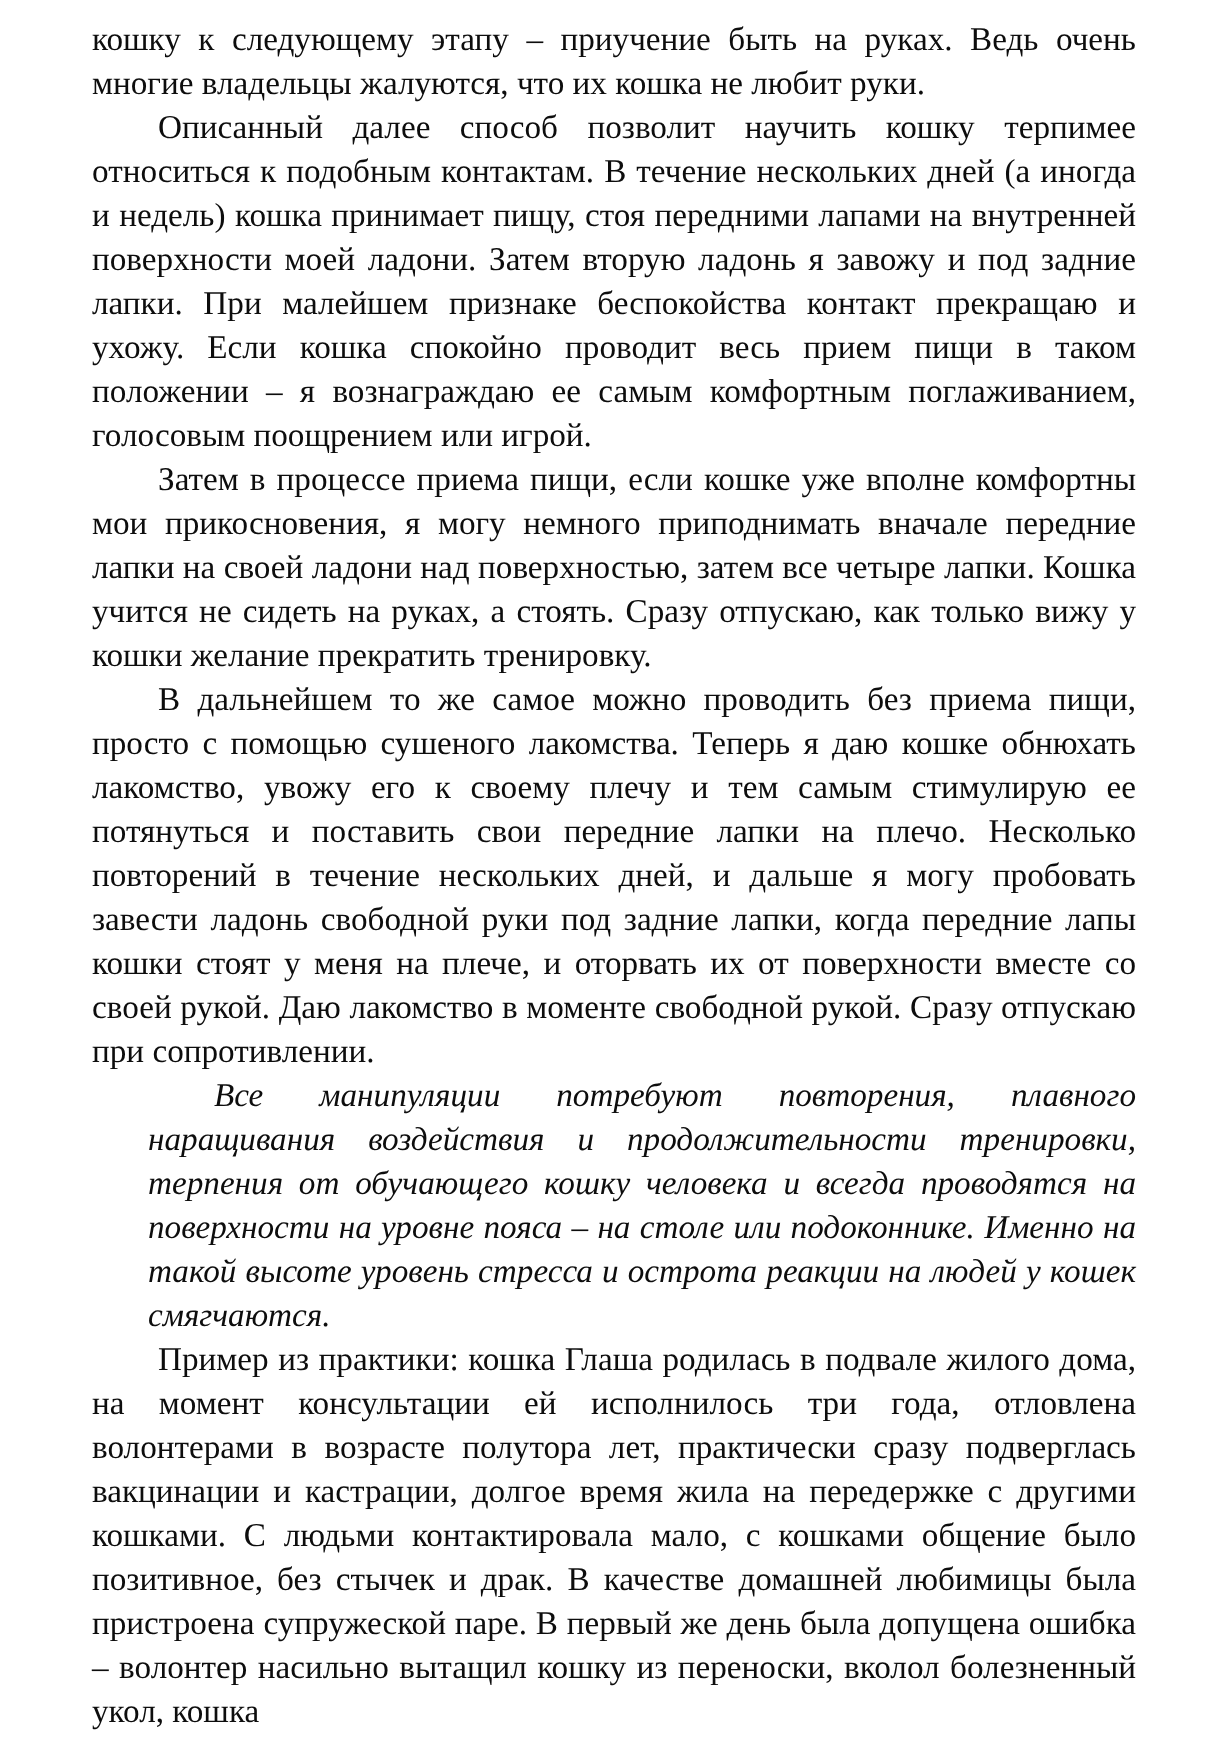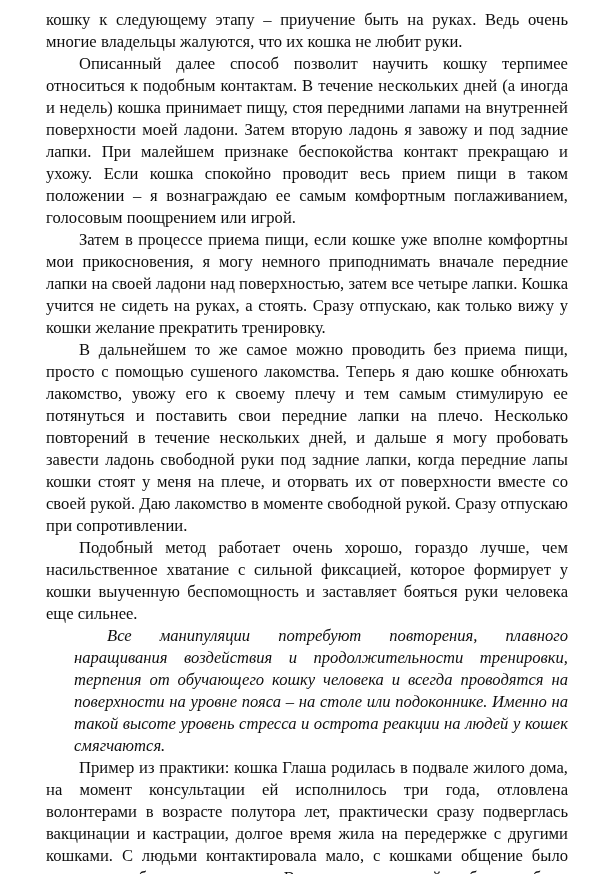--- a/index.html
+++ b/index.html
@@ -47,17 +47,16 @@
 </style>
 </head>
 <body>
 
 <div class="page">
   <div class="text-body">
       <p class="para no-indent">кошку к следующему этапу – приучение быть на руках. Ведь очень многие владельцы жалуются, что их кошка не любит руки.</p>
       <p class="para">Описанный далее способ позволит научить кошку терпимее относиться к подобным контактам. В течение нескольких дней (а иногда и недель) кошка принимает пищу, стоя передними лапами на внутренней поверхности моей ладони. Затем вторую ладонь я завожу и под задние лапки. При малейшем признаке беспокойства контакт прекращаю и ухожу. Если кошка спокойно проводит весь прием пищи в таком положении – я вознаграждаю ее самым комфортным поглаживанием, голосовым поощрением или игрой.</p>
       <p class="para">Затем в процессе приема пищи, если кошке уже вполне комфортны мои прикосновения, я могу немного приподнимать вначале передние лапки на своей ладони над поверхностью, затем все четыре лапки. Кошка учится не сидеть на руках, а стоять. Сразу отпускаю, как только вижу у кошки желание прекратить тренировку.</p>
       <p class="para">В дальнейшем то же самое можно проводить без приема пищи, просто с помощью сушеного лакомства. Теперь я даю кошке обнюхать лакомство, увожу его к своему плечу и тем самым стимулирую ее потянуться и поставить свои передние лапки на плечо. Несколько повторений в течение нескольких дней, и дальше я могу пробовать завести ладонь свободной руки под задние лапки, когда передние лапы кошки стоят у меня на плече, и оторвать их от поверхности вместе со своей рукой. Даю лакомство в моменте свободной рукой. Сразу отпускаю при сопротивлении.</p>
-      <p class="para">Подобный метод работает очень хорошо, гораздо лучше, чем насильственное хватание с сильной фиксацией, которое формирует у кошки выученную беспомощность и заставляет бояться руки человека еще сильнее.</p>
       <p class="para italic">Все манипуляции потребуют повторения, плавного наращивания воздействия и продолжительности тренировки, терпения от обучающего кошку человека и всегда проводятся на поверхности на уровне пояса – на столе или подоконнике. Именно на такой высоте уровень стресса и острота реакции на людей у кошек смягчаются.</p>
       <p class="para">Пример из практики: кошка Глаша родилась в подвале жилого дома, на момент консультации ей исполнилось три года, отловлена волонтерами в возрасте полутора лет, практически сразу подверглась вакцинации и кастрации, долгое время жила на передержке с другими кошками. С людьми контактировала мало, с кошками общение было позитивное, без стычек и драк. В качестве домашней любимицы была пристроена супружеской паре. В первый же день была допущена ошибка – волонтер насильно вытащил кошку из переноски, вколол болезненный укол, кошка</p>
     </div>
 </div>
 
 </body></html>

